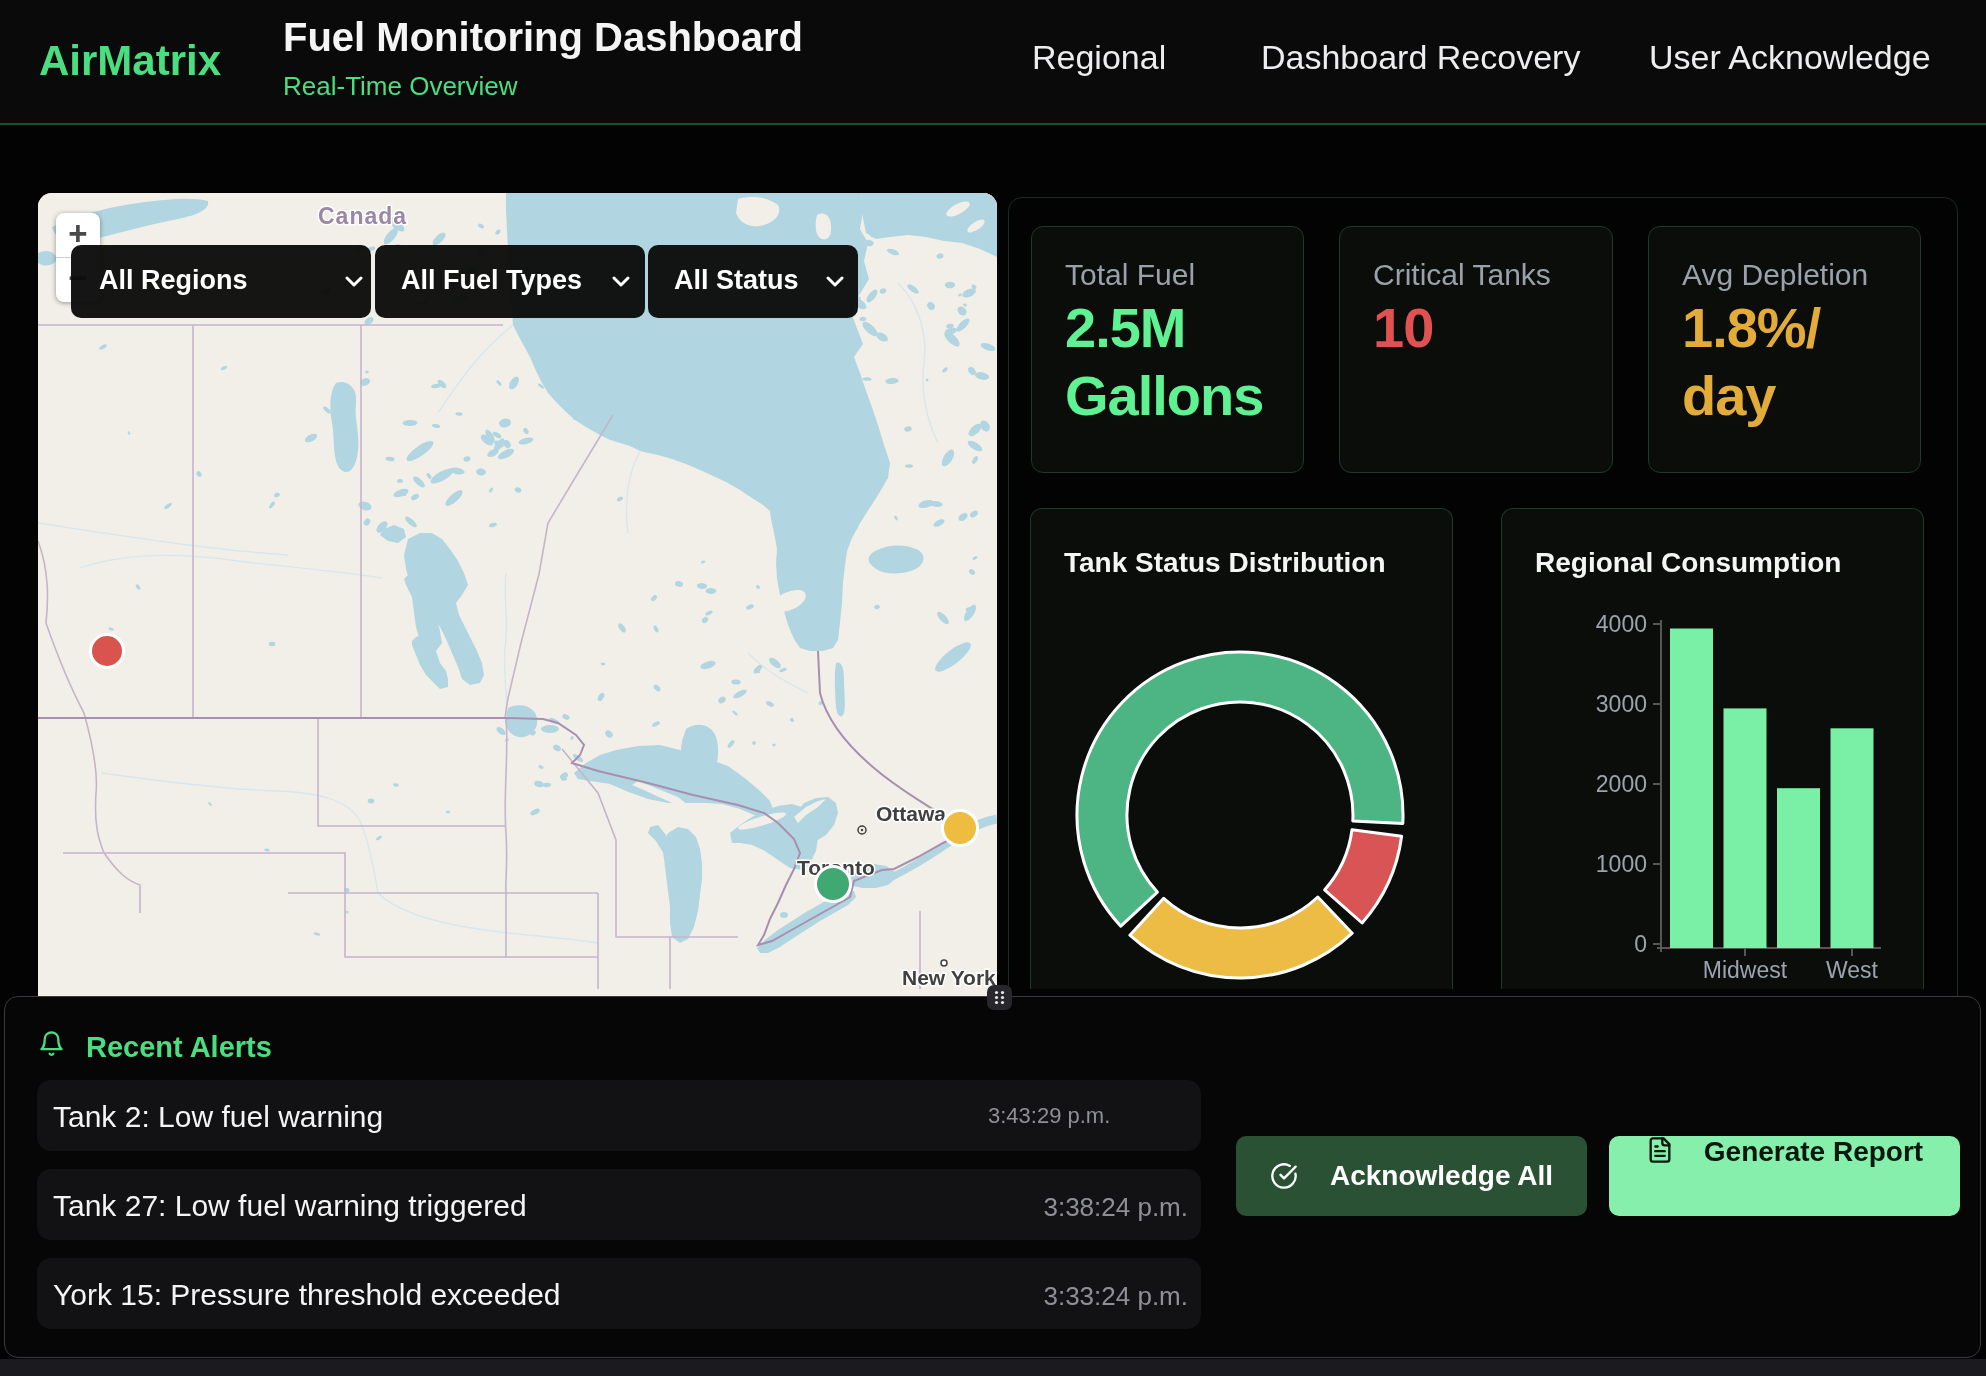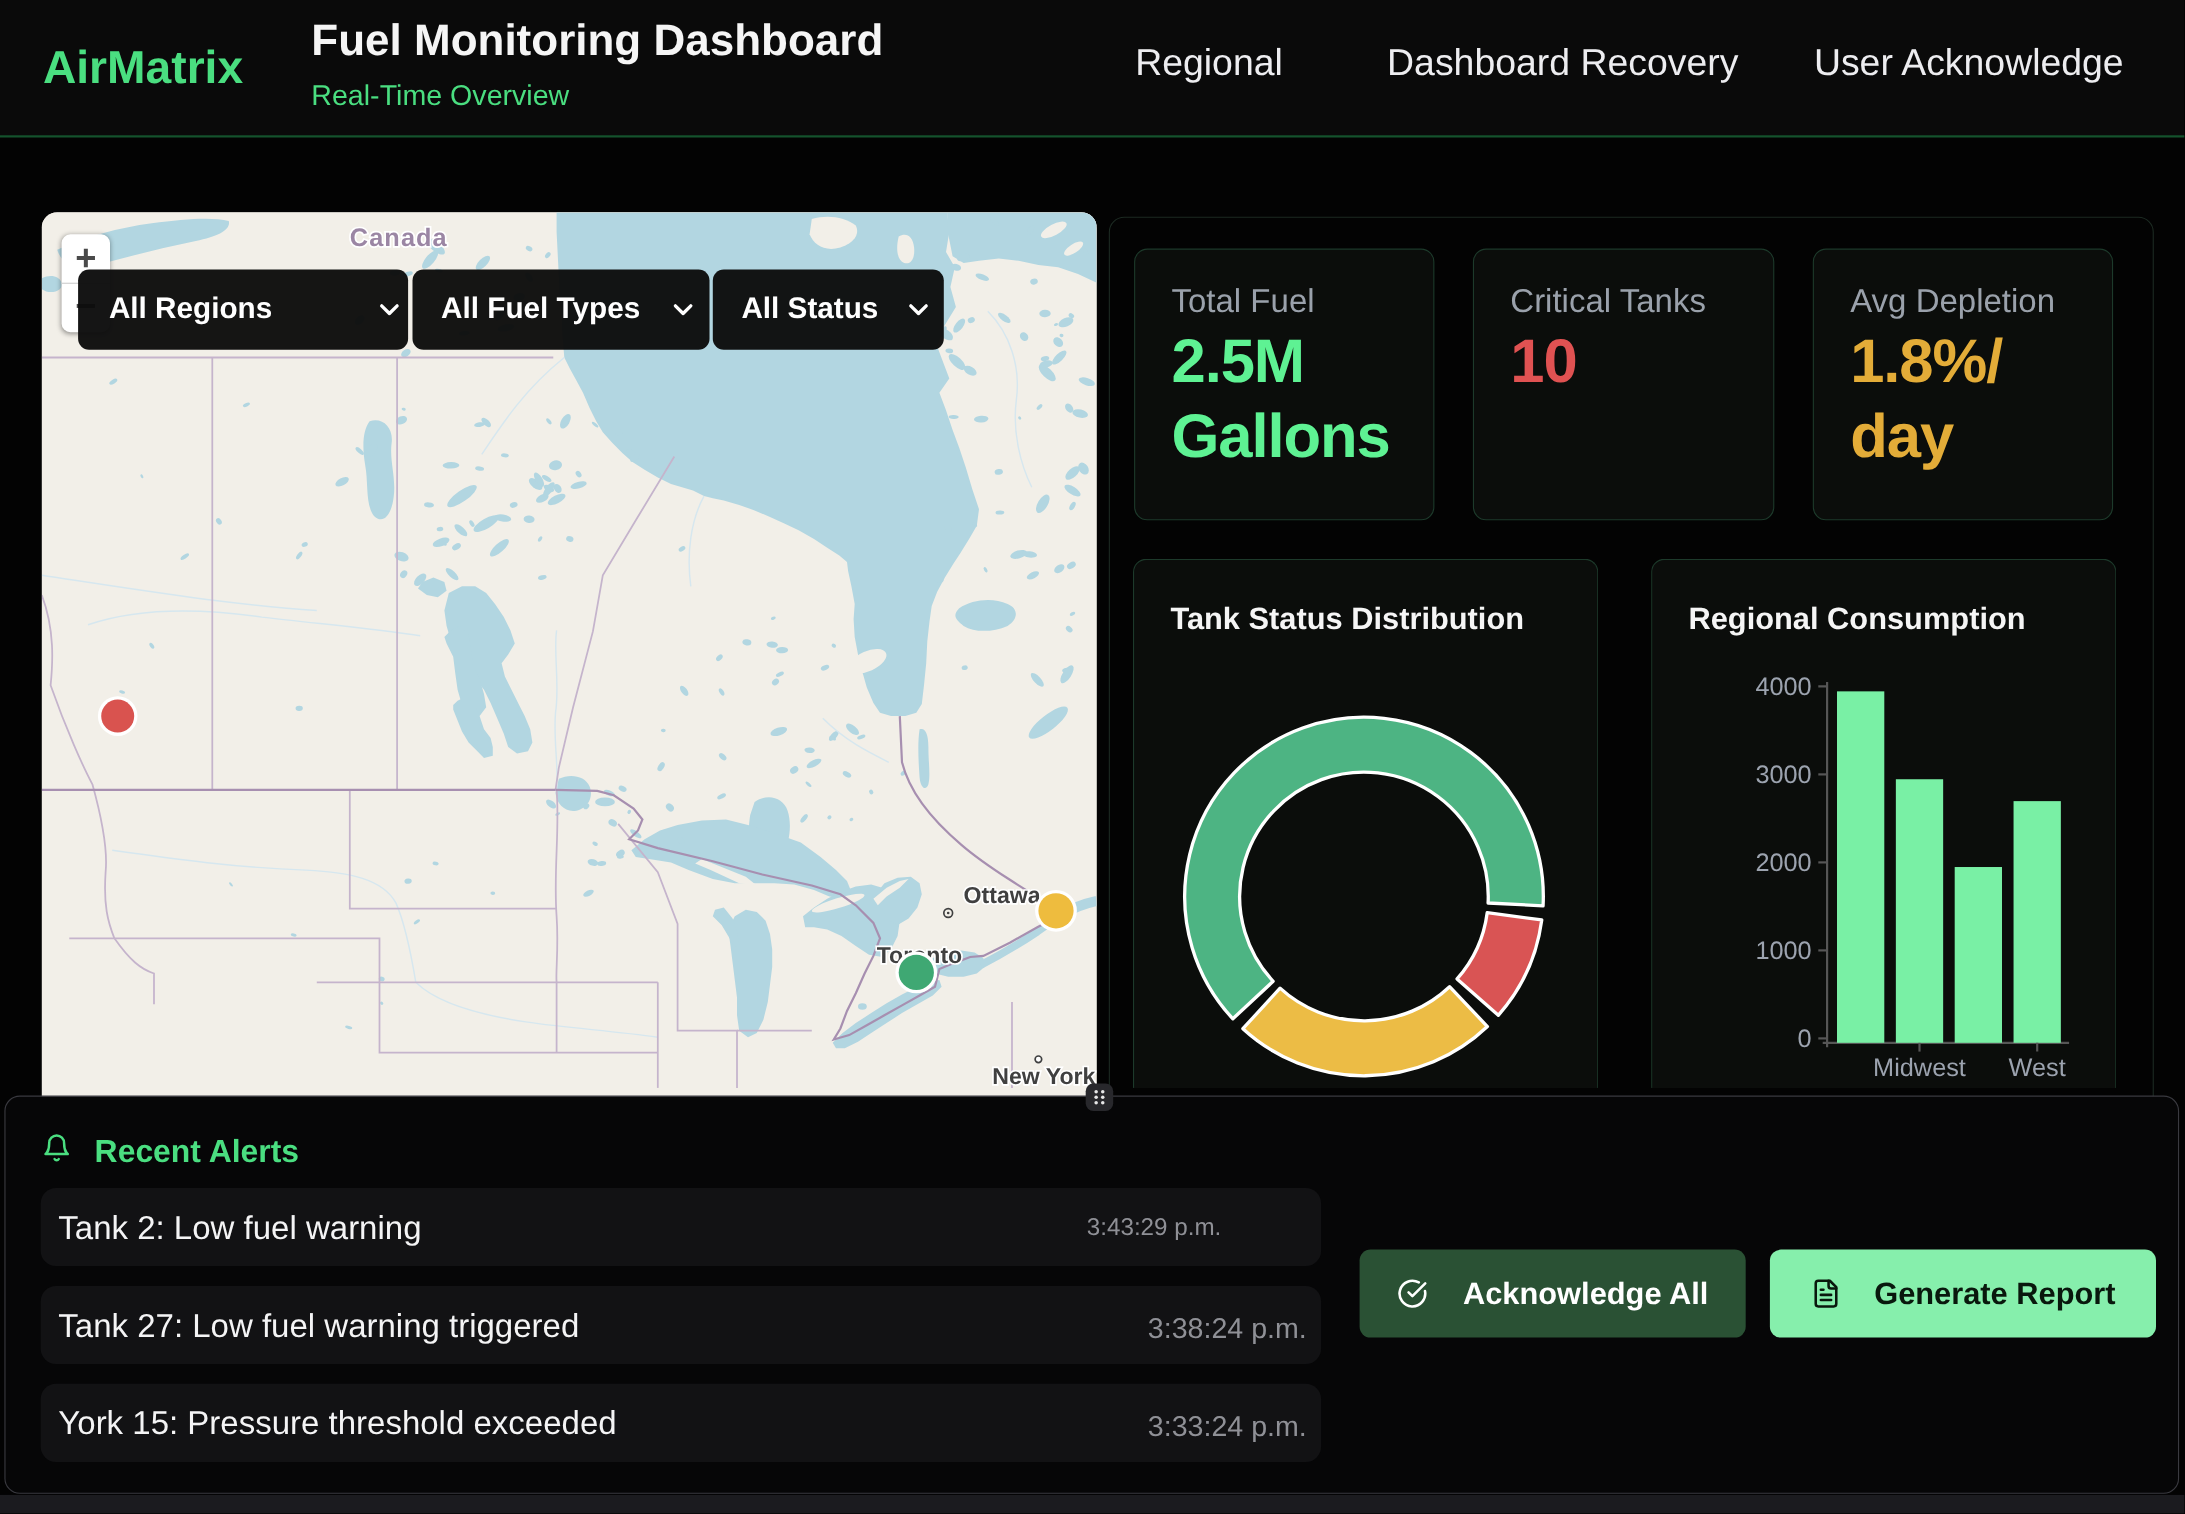--- a/index.html
+++ b/index.html
@@ -393,21 +393,21 @@
 <div class="abs" style="left:988px;top:1192px;width:200px;font-size:26px;color:#8f9096;text-align:right">3:38:24 p.m.</div>
 <div class="abs" style="left:988px;top:1281px;width:200px;font-size:26px;color:#8f9096;text-align:right">3:33:24 p.m.</div>
 
 <div class="abs" style="left:1236px;top:1136px;width:351px;height:80px;background:#2a5134;border-radius:10px;display:flex;align-items:center;justify-content:center;gap:32px">
 <svg width="28" height="28" viewBox="0 0 24 24" fill="none" stroke="#ffffff" stroke-width="2" stroke-linecap="round" stroke-linejoin="round">
       <path d="M21.801 10A10 10 0 1 1 17 3.335"></path>
       <path d="m9 11 3 3L22 4"></path>
     </svg>
     <span style="font-size:28px;font-weight:bold;color:#ffffff">Acknowledge All</span>
   </div>
-<div class="abs" style="left:1609px;top:1136px;width:351px;height:80px;background:#86efac;border-radius:10px;display:flex;align-items:center;justify-content:center;gap:30px">
+<div class="abs" style="left:1609px;top:1136px;width:351px;height:80px;background:#86efac;border-radius:10px;display:flex;align-items:flex-start;justify-content:center;gap:30px">
 <svg width="28" height="28" viewBox="0 0 24 24" fill="none" stroke="#09180d" stroke-width="2" stroke-linecap="round" stroke-linejoin="round">
       <path d="M15 2H6a2 2 0 0 0-2 2v16a2 2 0 0 0 2 2h12a2 2 0 0 0 2-2V7Z"></path>
       <path d="M14 2v4a2 2 0 0 0 2 2h4"></path>
       <path d="M10 9H8"></path>
       <path d="M16 13H8"></path>
       <path d="M16 17H8"></path>
     </svg>
     <span style="font-size:28px;font-weight:bold;color:#09180d">Generate Report</span>
   </div>
 

